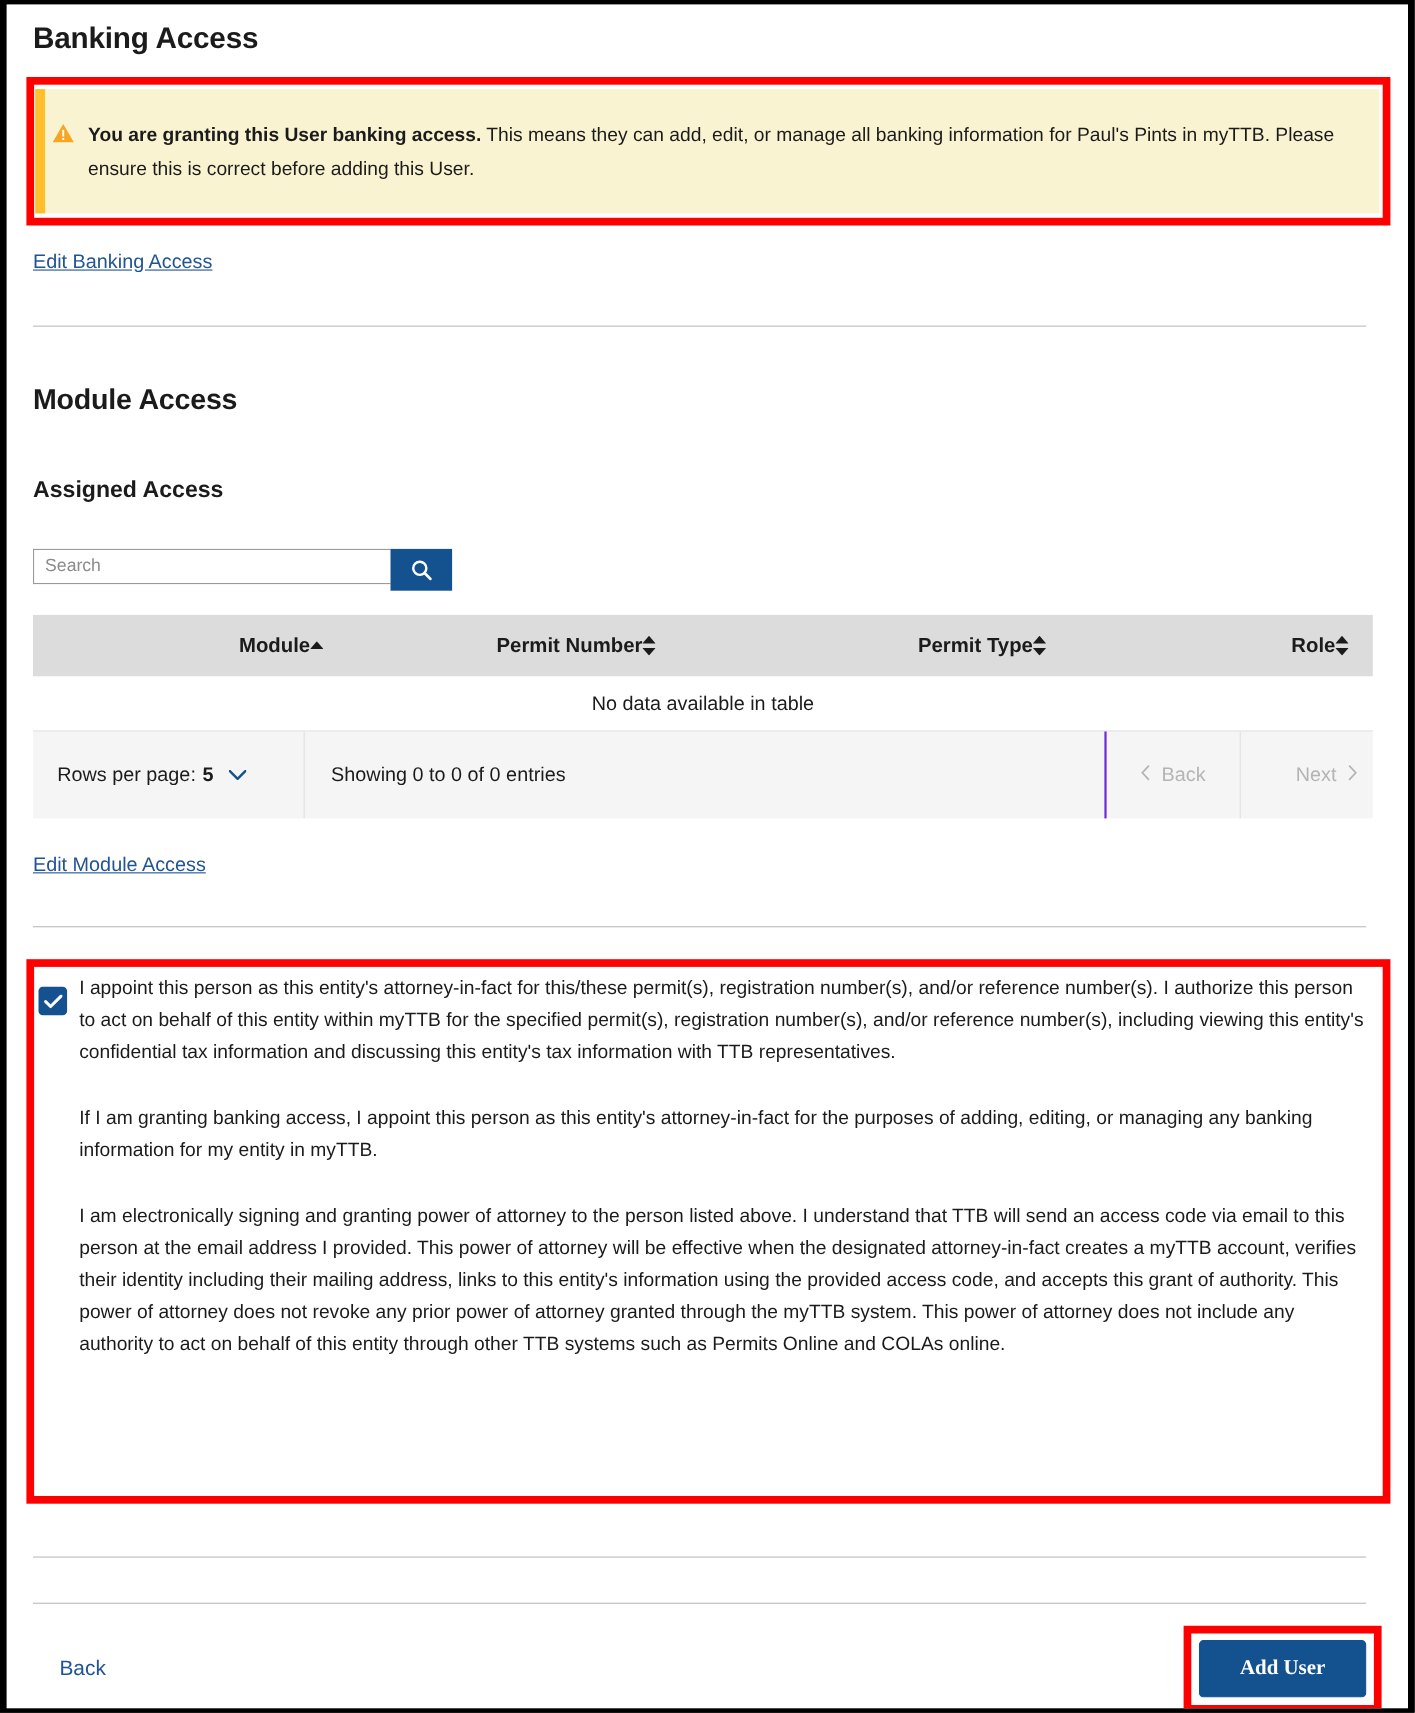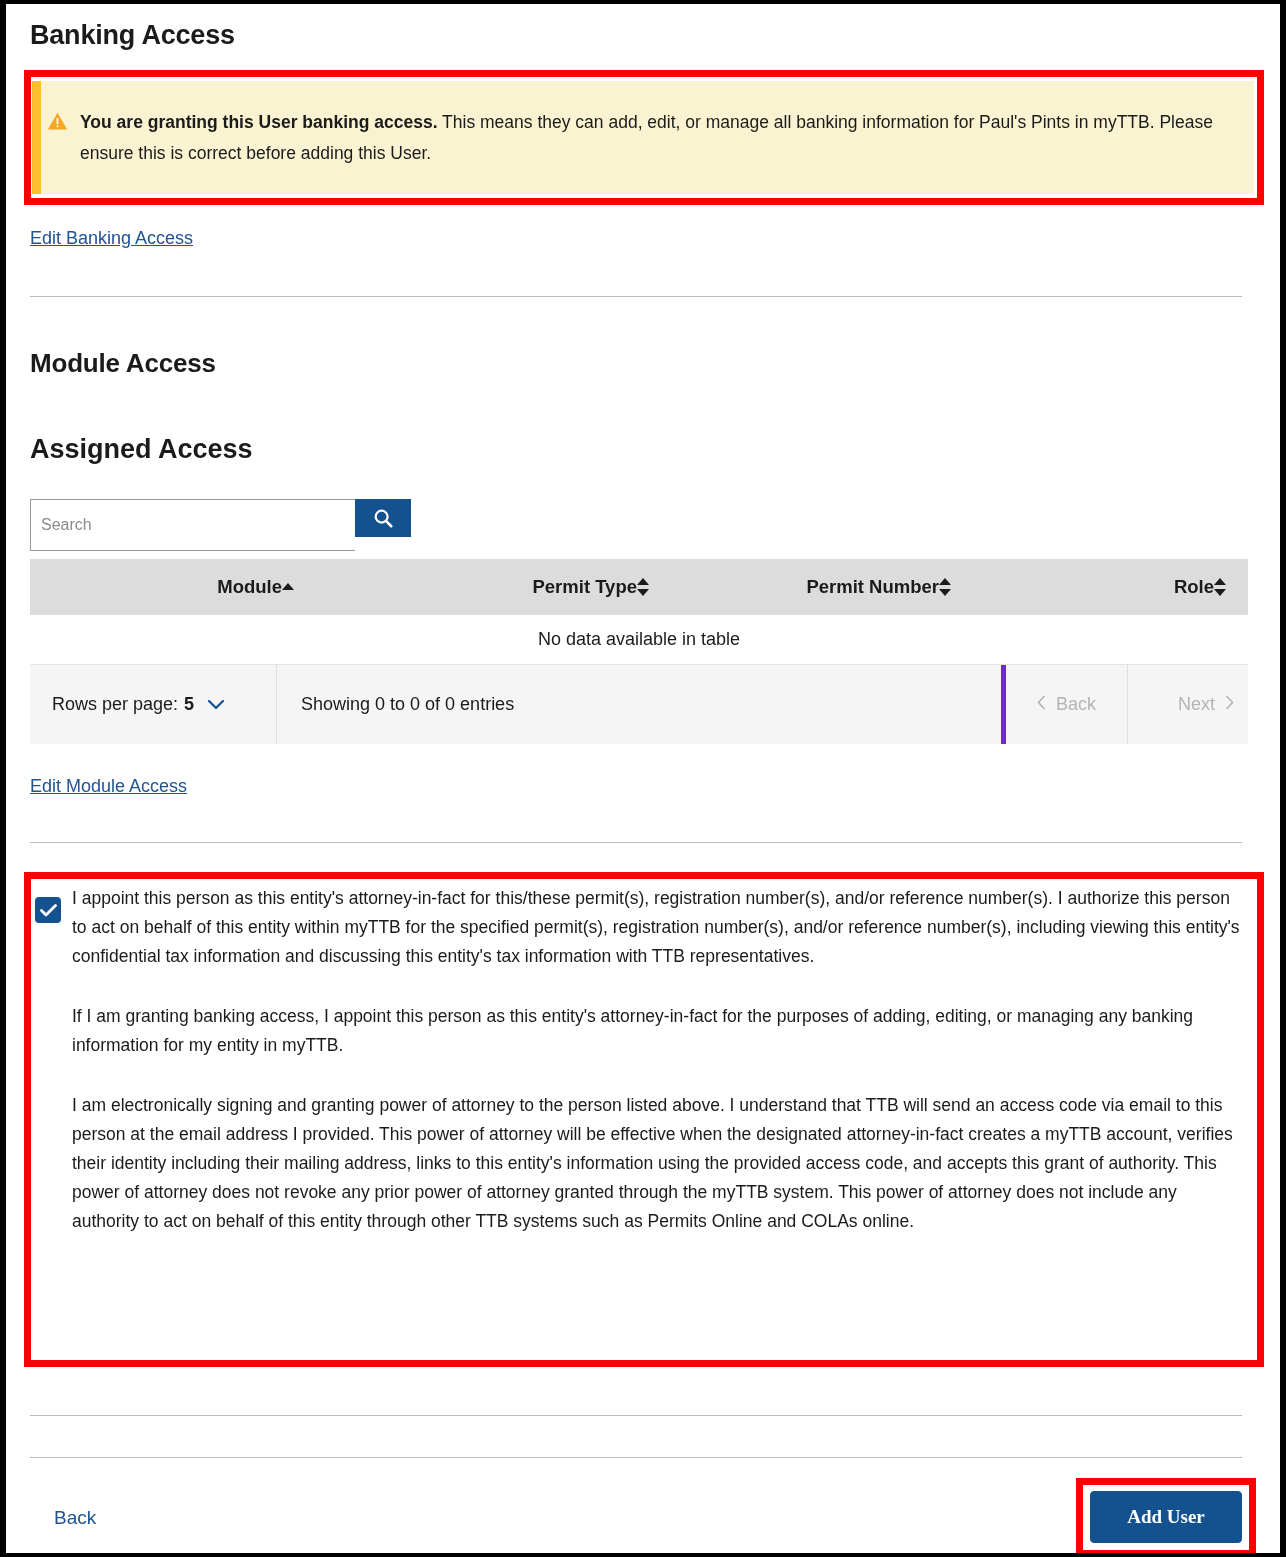--- a/index.html
+++ b/index.html
@@ -26,21 +26,21 @@
     color: #1b1b1b;
     letter-spacing: -0.2px;
   }
   .h2 {
     font-size: 26px;
     font-weight: bold;
     color: #1b1b1b;
     letter-spacing: -0.2px;
   }
   .h3 {
-    font-size: 27px;
+    font-size: 21px;
     font-weight: bold;
     color: #1b1b1b;
   }
 
   
   .redbox {
     position: absolute;
     border: 7px solid #fe0000;
     background: transparent;
     pointer-events: none;
@@ -91,21 +91,21 @@
   
   .search-wrap {
     position: absolute;
     left: 24px;
     top: 495px;
     display: flex;
     height: 38px;
   }
   .search-input {
     width: 325px;
-    height: 52px;
+    height: 32px;
     border: 1px solid #9a9a9a;
     border-right: none;
     font-size: 16px;
     font-family: "Liberation Sans", sans-serif;
     padding: 0 10px;
     color: #1b1b1b;
     outline: none;
   }
   .search-input::placeholder { color: #8b8b8b; }
   .search-btn {
@@ -174,21 +174,21 @@
     cursor: pointer;
   }
   .rpp .val { font-weight: bold; margin-left: 6px; color:#1b1b1b; }
   .showing {
     flex: 1;
     display: flex;
     align-items: center;
     padding-left: 24px;
     font-size: 18px;
     color: #1b1b1b;
-    border-right: 5px solid #6d28d9;
+    border-right: 2px solid #6d28d9;
   }
   .pg {
     width: 121px;
     display: flex;
     align-items: center;
     justify-content: center;
     font-size: 18px;
     color: #b4b4b4;
     gap: 10px;
     cursor: default;
@@ -291,32 +291,32 @@
 
       <div class="th c1">
         <span>Module</span>
         <span class="sort">
           <svg width="12" height="8" viewBox="0 0 12 8">
               <polygon points="6,0 12,7 0,7" fill="#1b1b1b"></polygon>
             </svg>
         </span>
       </div>
 
-      <div class="th c2">
-        <span>Permit Type</span>
+      <div class="th c3">
+        <span>Permit Number</span>
         <span class="sort">
           <svg width="12" height="18" viewBox="0 0 12 18">
             <polygon points="6,0 12,7 0,7" fill="#1b1b1b"></polygon>
             <polygon points="6,18 12,11 0,11" fill="#1b1b1b"></polygon>
           </svg>
         </span>
       </div>
 
-      <div class="th c3">
-        <span>Permit Number</span>
+      <div class="th c2">
+        <span>Permit Type</span>
         <span class="sort">
           <svg width="12" height="18" viewBox="0 0 12 18">
             <polygon points="6,0 12,7 0,7" fill="#1b1b1b"></polygon>
             <polygon points="6,18 12,11 0,11" fill="#1b1b1b"></polygon>
           </svg>
         </span>
       </div>
 
       <div class="th c4">
         <span>Role</span>

